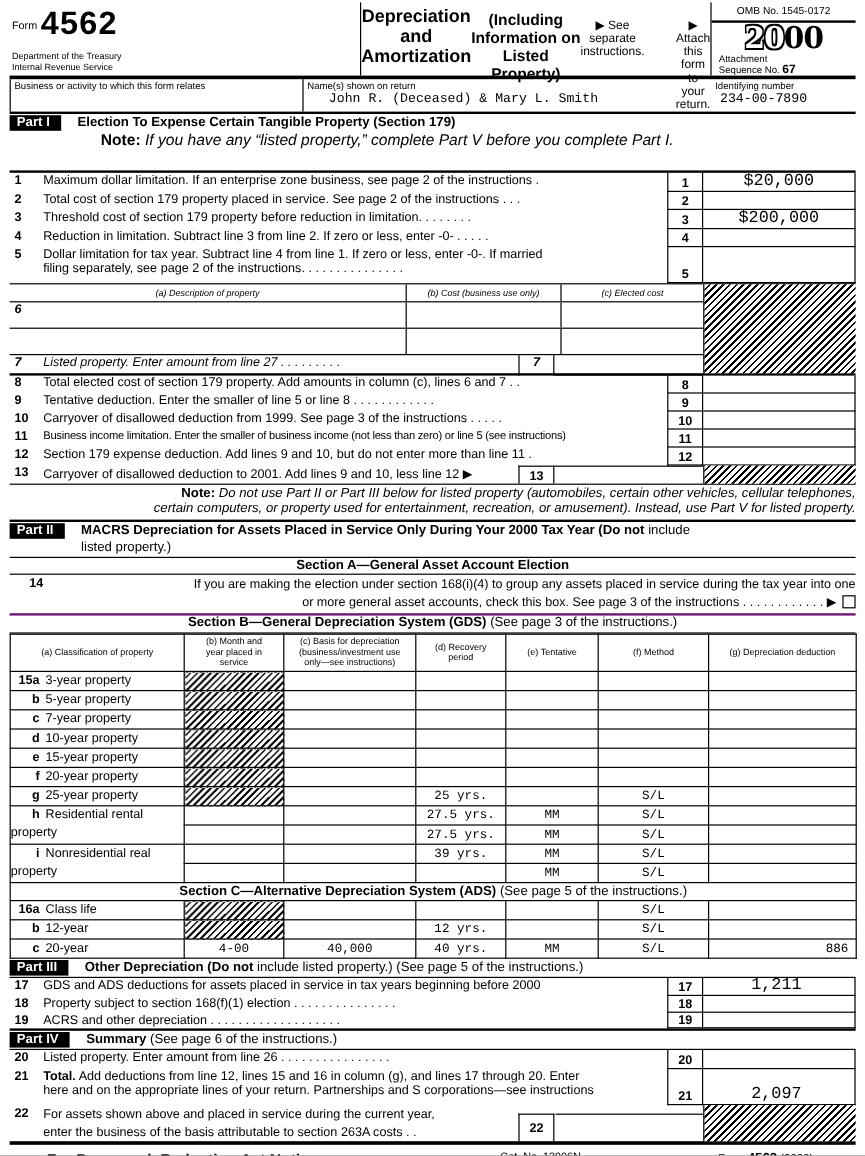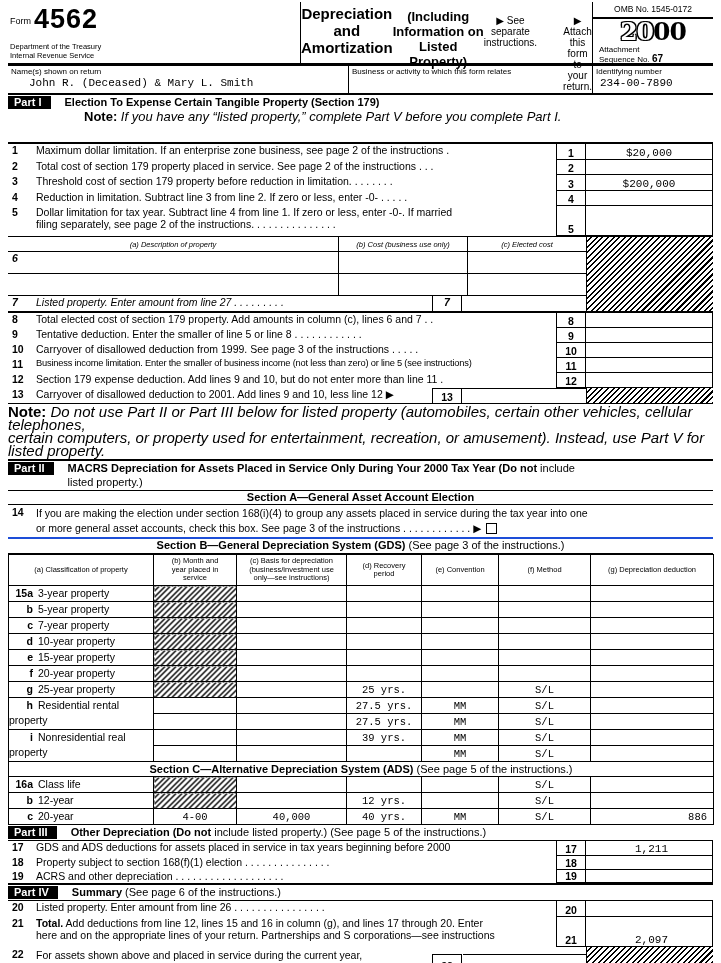--- a/index.html
+++ b/index.html
@@ -46,21 +46,21 @@
   .partrow { display:flex; align-items:flex-start; padding-top:1px; }
   .part-tag { background:#000; color:#fff; font-weight:bold; font-size:11px; padding:0px 9px 1px 6px; margin-right:14px; white-space:nowrap; }
   .part-title { font-size:11px; line-height:13px; }
 
   
   .li { display:flex; align-items:flex-start; height:15.5px; }
   .li-no { width:28px; padding-left:4px; font-weight:bold; flex:none; }
   .li-label { flex:1; padding-right:2px; overflow:hidden; white-space:nowrap; }
   .li-label.wrap { white-space:pre-line; }
   .numbox { width:30px; flex:none; border-left:1px solid #000; border-right:1px solid #000; border-bottom:1px solid #000; font-weight:bold; text-align:center; height:100%; display:flex; align-items:flex-end; justify-content:center; }
-  .valbox { width:127px; flex:none; border-bottom:1px solid #000; border-right:1px solid #000; height:100%; font-size:11px; display:flex; align-items:flex-end; justify-content:center; }
+  .valbox { width:127px; flex:none; border-bottom:1px solid #000; border-right:1px solid #000; height:100%; font-size:14px; display:flex; align-items:flex-end; justify-content:center; }
   .valbox.right { justify-content:flex-end; padding-right:44px; }
   .li.tall { height:30px; }
 
   
   .inbox { width:30px; flex:none; border:1.5px solid #000; border-bottom:none; font-weight:bold; text-align:center; height:100%; display:flex; align-items:flex-end; justify-content:center; }
   .inval { width:124px; flex:none; border-top:1px solid #000; height:100%; }
 
   
   .r67 { display:flex; border-top:1.5px solid #000; border-bottom:2px solid #000; height:77px;font-style:italic; }
   .r67-left { width:578px; flex:none; }
@@ -73,26 +73,26 @@
   .l7-label { width:424px; flex:none; display:flex; padding-right:2px; white-space:nowrap; overflow:hidden; }
   .l7-box { width:30px; flex:none; border:1.5px solid #000; border-top:none; border-bottom:none; font-weight:bold; text-align:center; }
   .l7-val { flex:1; border-bottom:1.5px solid #000; }
   .r67-hatch { flex:1; border-left:1px solid #000; }
 
   
   .l13 { display:flex; height:16px; border-bottom:1.5px solid #000; }
   .l13-label { width:424px; flex:none; display:flex; white-space:nowrap; overflow:hidden; }
   .l13-hatch { width:127px; flex:none; border-left:1px solid #000; }
 
-  .note-blk { font-size:15px; line-height:13px; padding:1px 0 2px 0; }
+  .note-blk { font-size:11px; line-height:13px; padding:1px 0 2px 0;text-align:right; }
 
   
   .p2 { border-bottom:1.5px solid #000; padding-bottom:1px; }
   .sec-title { text-align:center; font-size:11px; height:14px; border-bottom:1px solid #000; }
-  .l14 { display:flex; border-bottom:2px solid #1d4ed8; padding:1px 0 2px 0; }
+  .l14 { display:flex; border-bottom:2px solid #701a75; padding:1px 0 2px 0;text-align:right; }
   .checkbox { display:inline-block; width:11px; height:11px; border:1.5px solid #000; vertical-align:-2px; margin-left:5px; }
 
   
   table.macrs { border-collapse:collapse; width:705px; table-layout:fixed; }
   .macrs th, .macrs td { border:1px solid #000; font-weight:normal; padding:0; }
   .macrs th { font-size:7.5px; line-height:8.5px; height:31px; text-align:center; white-space:pre-line; }
   .macrs td { height:16px; font-size:10.5px; }
   .macrs td.lbl { text-align:left; white-space:pre-line; line-height:15px; vertical-align:top; }
   .rowno { display:inline-block; width:24px; text-align:right; font-weight:bold; margin-right:5px; }
   .macrs td.v { font-family:"Liberation Mono","DejaVu Sans Mono",monospace; text-align:center; font-size:10.5px; }
@@ -132,27 +132,27 @@
       <div class="year"><span class="yr-o">20</span><span>00</span></div>
       <div class="attach">
         <span class="pre">Attachment
 Sequence No.</span>
         <span class="seq-no">67</span>
       </div>
     </div>
   </div>
 
   <div class="namerow">
+    <div class="nr-cell nr-biz">
+      <div class="nr-label">Business or activity to which this form relates</div>
+      <div class="nr-val mono"></div>
+    </div>
     <div class="nr-cell nr-name">
       <div class="nr-label">Name(s) shown on return</div>
       <div class="nr-val mono">John R. (Deceased) &amp; Mary L. Smith</div>
-    </div>
-    <div class="nr-cell nr-biz">
-      <div class="nr-label">Business or activity to which this form relates</div>
-      <div class="nr-val mono"></div>
     </div>
     <div class="nr-cell nr-id">
       <div class="nr-label">Identifying number</div>
       <div class="nr-val mono" style="padding-left:4px">234-00-7890</div>
     </div>
   </div>
 
   <div style="border-bottom:2px solid #000; padding-bottom:18px;">
     <div class="partrow">
       <span class="part-tag">Part I</span>
@@ -309,21 +309,21 @@
         <tr>
       <th>(a)  Classification of property</th>
       <th>(b) Month and
 year placed in
 service</th>
       <th>(c) Basis for depreciation
 (business/investment use
 only—see instructions)</th>
       <th>(d) Recovery
 period</th>
-      <th>(e) Convention</th>
+      <th>(e) Tentative</th>
       <th>(f) Method</th>
       <th>(g) Depreciation deduction</th>
     </tr>
     <tr>
       <td class="lbl"><span class="rowno">15a</span><span>3-year property</span></td>
       <td class="hatch"></td>
       <td class="v"></td>
       <td class="v"></td>
       <td class="v"></td>
       <td class="v"></td>

